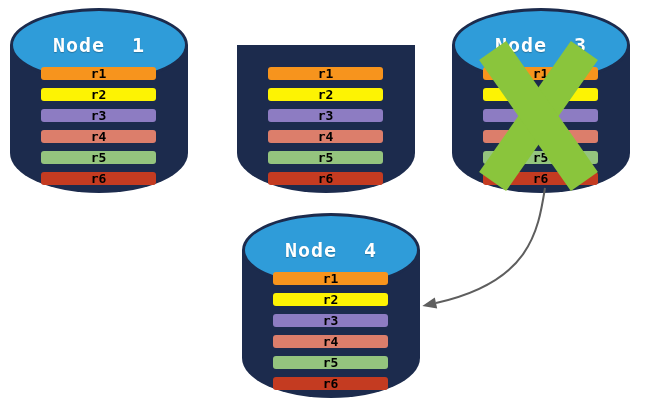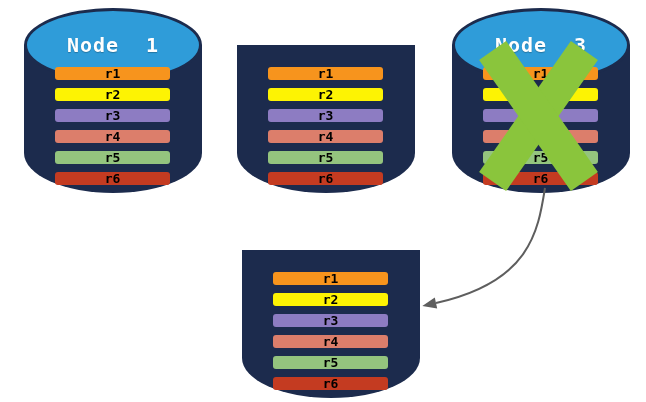--- a/index.html
+++ b/index.html
@@ -83,21 +83,21 @@
     height: 402px;
     z-index: 5;
     pointer-events: none;
   }
 </style>
 </head>
 <body>
 
 <div class="canvas">
 
-  <div class="node" style="left:24px; top:8px;">
+  <div class="node" style="left:10px; top:8px;">
     <div class="cyl-body" style="background-color: rgb(28, 43, 77);"></div>
     <div class="cyl-top" style="background-color: rgb(47, 156, 217);">
       <span class="node-label">Node 1</span>
     </div>
     <div class="bars">
       <div class="bar" style="background-color: rgb(247, 148, 29);">r1</div>
       <div class="bar" style="background-color: rgb(253, 243, 3);">r2</div>
       <div class="bar" style="background-color: rgb(141, 124, 194);">r3</div>
       <div class="bar" style="background-color: rgb(220, 126, 107);">r4</div>
       <div class="bar" style="background-color: rgb(148, 196, 126);">r5</div>
@@ -131,20 +131,23 @@
       <div class="bar" style="background-color: rgb(196, 59, 33);">r6</div>
     </div>
     <div class="x-mark">
       <div class="x-leg x-leg-1" style="background-color: rgb(138, 197, 60);"></div>
       <div class="x-leg x-leg-2" style="background-color: rgb(138, 197, 60);"></div>
     </div>
   </div>
 
   <div class="node" style="left:242px; top:213px;">
     <div class="cyl-body" style="background-color: rgb(28, 43, 77);"></div>
+    <div class="cyl-top" style="background-color: rgb(47, 156, 217);">
+      <span class="node-label">Node 4</span>
+    </div>
     <div class="bars">
       <div class="bar" style="background-color: rgb(247, 148, 29);">r1</div>
       <div class="bar" style="background-color: rgb(253, 243, 3);">r2</div>
       <div class="bar" style="background-color: rgb(141, 124, 194);">r3</div>
       <div class="bar" style="background-color: rgb(220, 126, 107);">r4</div>
       <div class="bar" style="background-color: rgb(148, 196, 126);">r5</div>
       <div class="bar" style="background-color: rgb(196, 59, 33);">r6</div>
     </div>
   </div>
 

